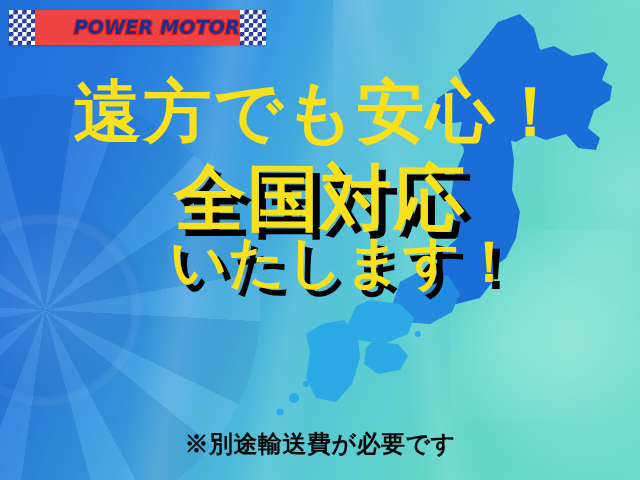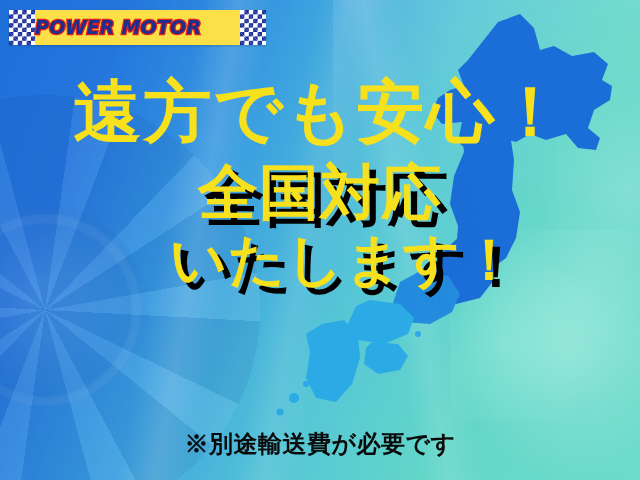--- a/index.html
+++ b/index.html
@@ -120,24 +120,24 @@
     flex: 0 0 26px;
     background-color: #ffffff;
     background-image:
       linear-gradient(45deg, #1b2f9c 25%, transparent 25%, transparent 75%, #1b2f9c 75%),
       linear-gradient(45deg, #1b2f9c 25%, transparent 25%, transparent 75%, #1b2f9c 75%);
     background-size: 8.8px 8.8px;
     background-position: 0 0, 4.4px 4.4px;
   }
   .logo-plate {
     flex: 1 1 auto;
-    background: #fde047;
+    background: #ef4444;
     display: flex;
     align-items: center;
-    justify-content: flex-start;
+    justify-content: flex-end;
   }
   .logo-text {
     font-family: "DejaVu Sans", "Liberation Sans", sans-serif;
     font-weight: 700;
     font-style: italic;
     font-size: 19px;
     letter-spacing: .2px;
     color: #1d2f8e;
     -webkit-text-stroke: 2.6px #e1201a;
     paint-order: stroke fill;
@@ -161,23 +161,23 @@
     line-height: 1;
     white-space: nowrap;
     font-family: "DejaVu Sans", "Liberation Sans", sans-serif;
   }
   .hl-1 {
     font-size: 68px;
     letter-spacing: 2px;
     margin-bottom: 16px;
   }
   .hl-2 {
-    font-size: 60px;
+    font-size: 72px;
     letter-spacing: 1px;
-    margin-bottom: 10px;
+    margin-bottom: 0;
     text-shadow: 7px 7px 0 #000000;
   }
   .hl-3 {
     font-size: 56px;
     letter-spacing: 1px;
     text-shadow: 7px 7px 0 #000000;
     margin-left: 48px;
   }
 
   

